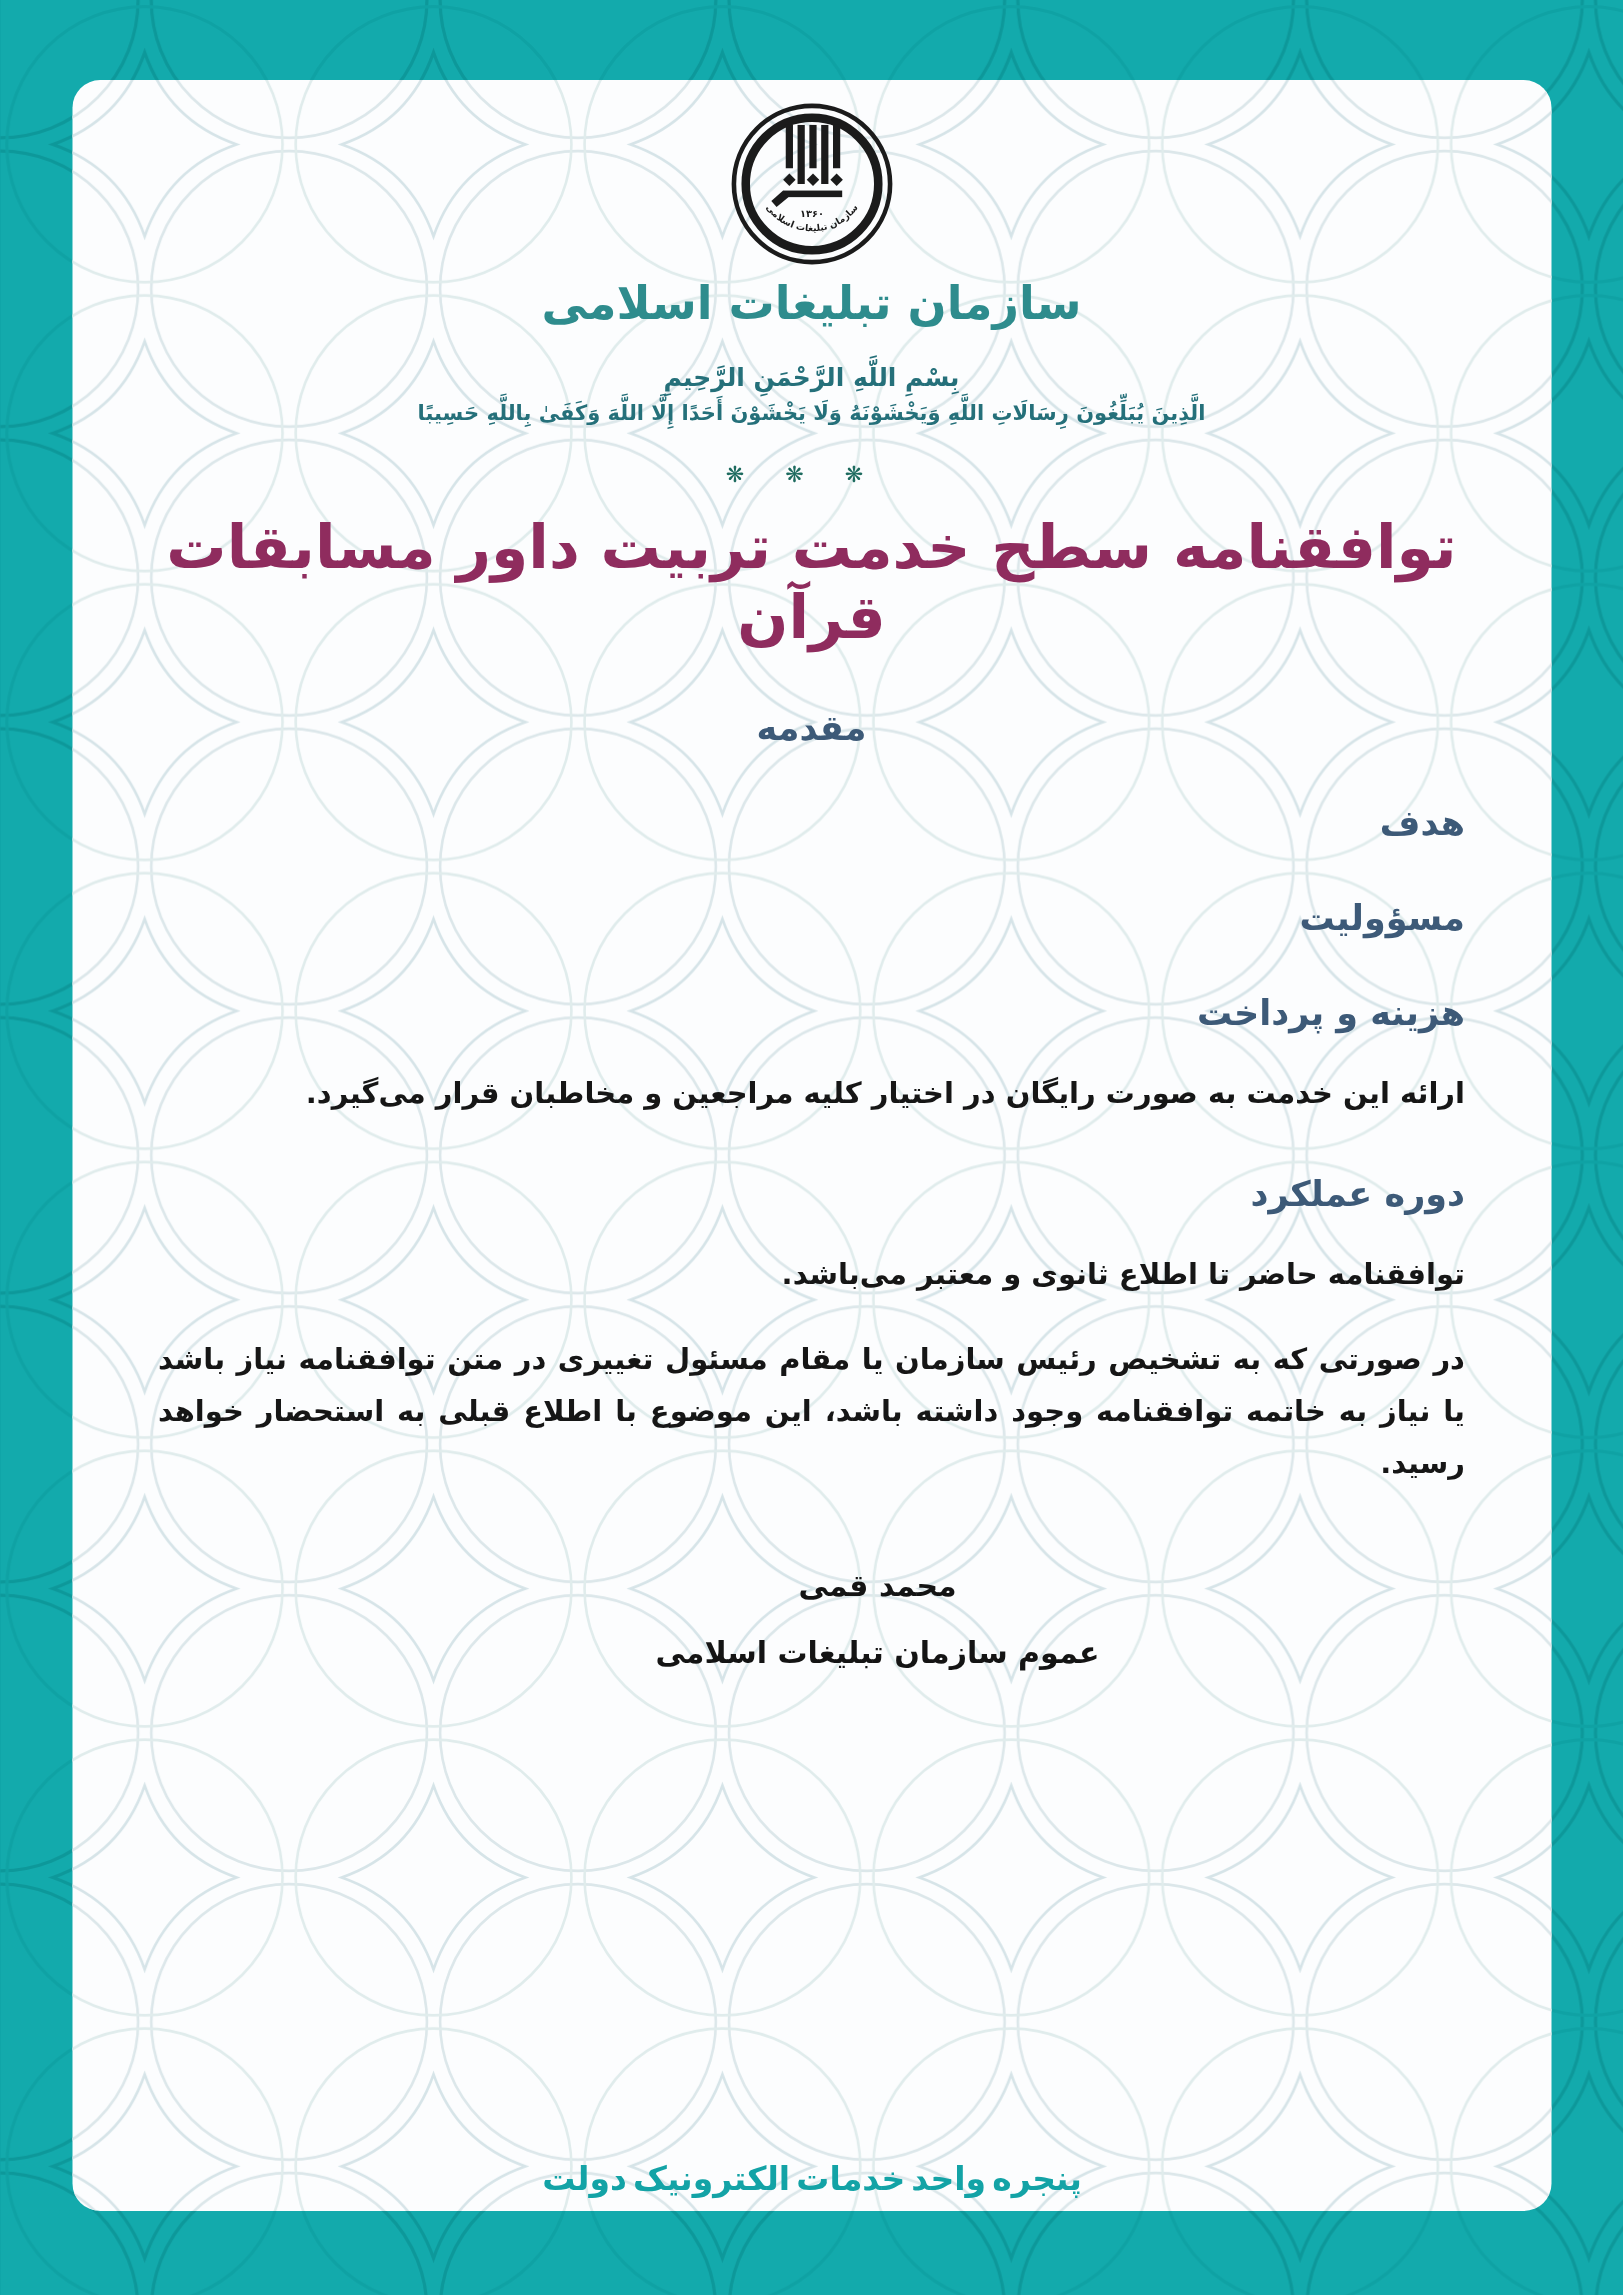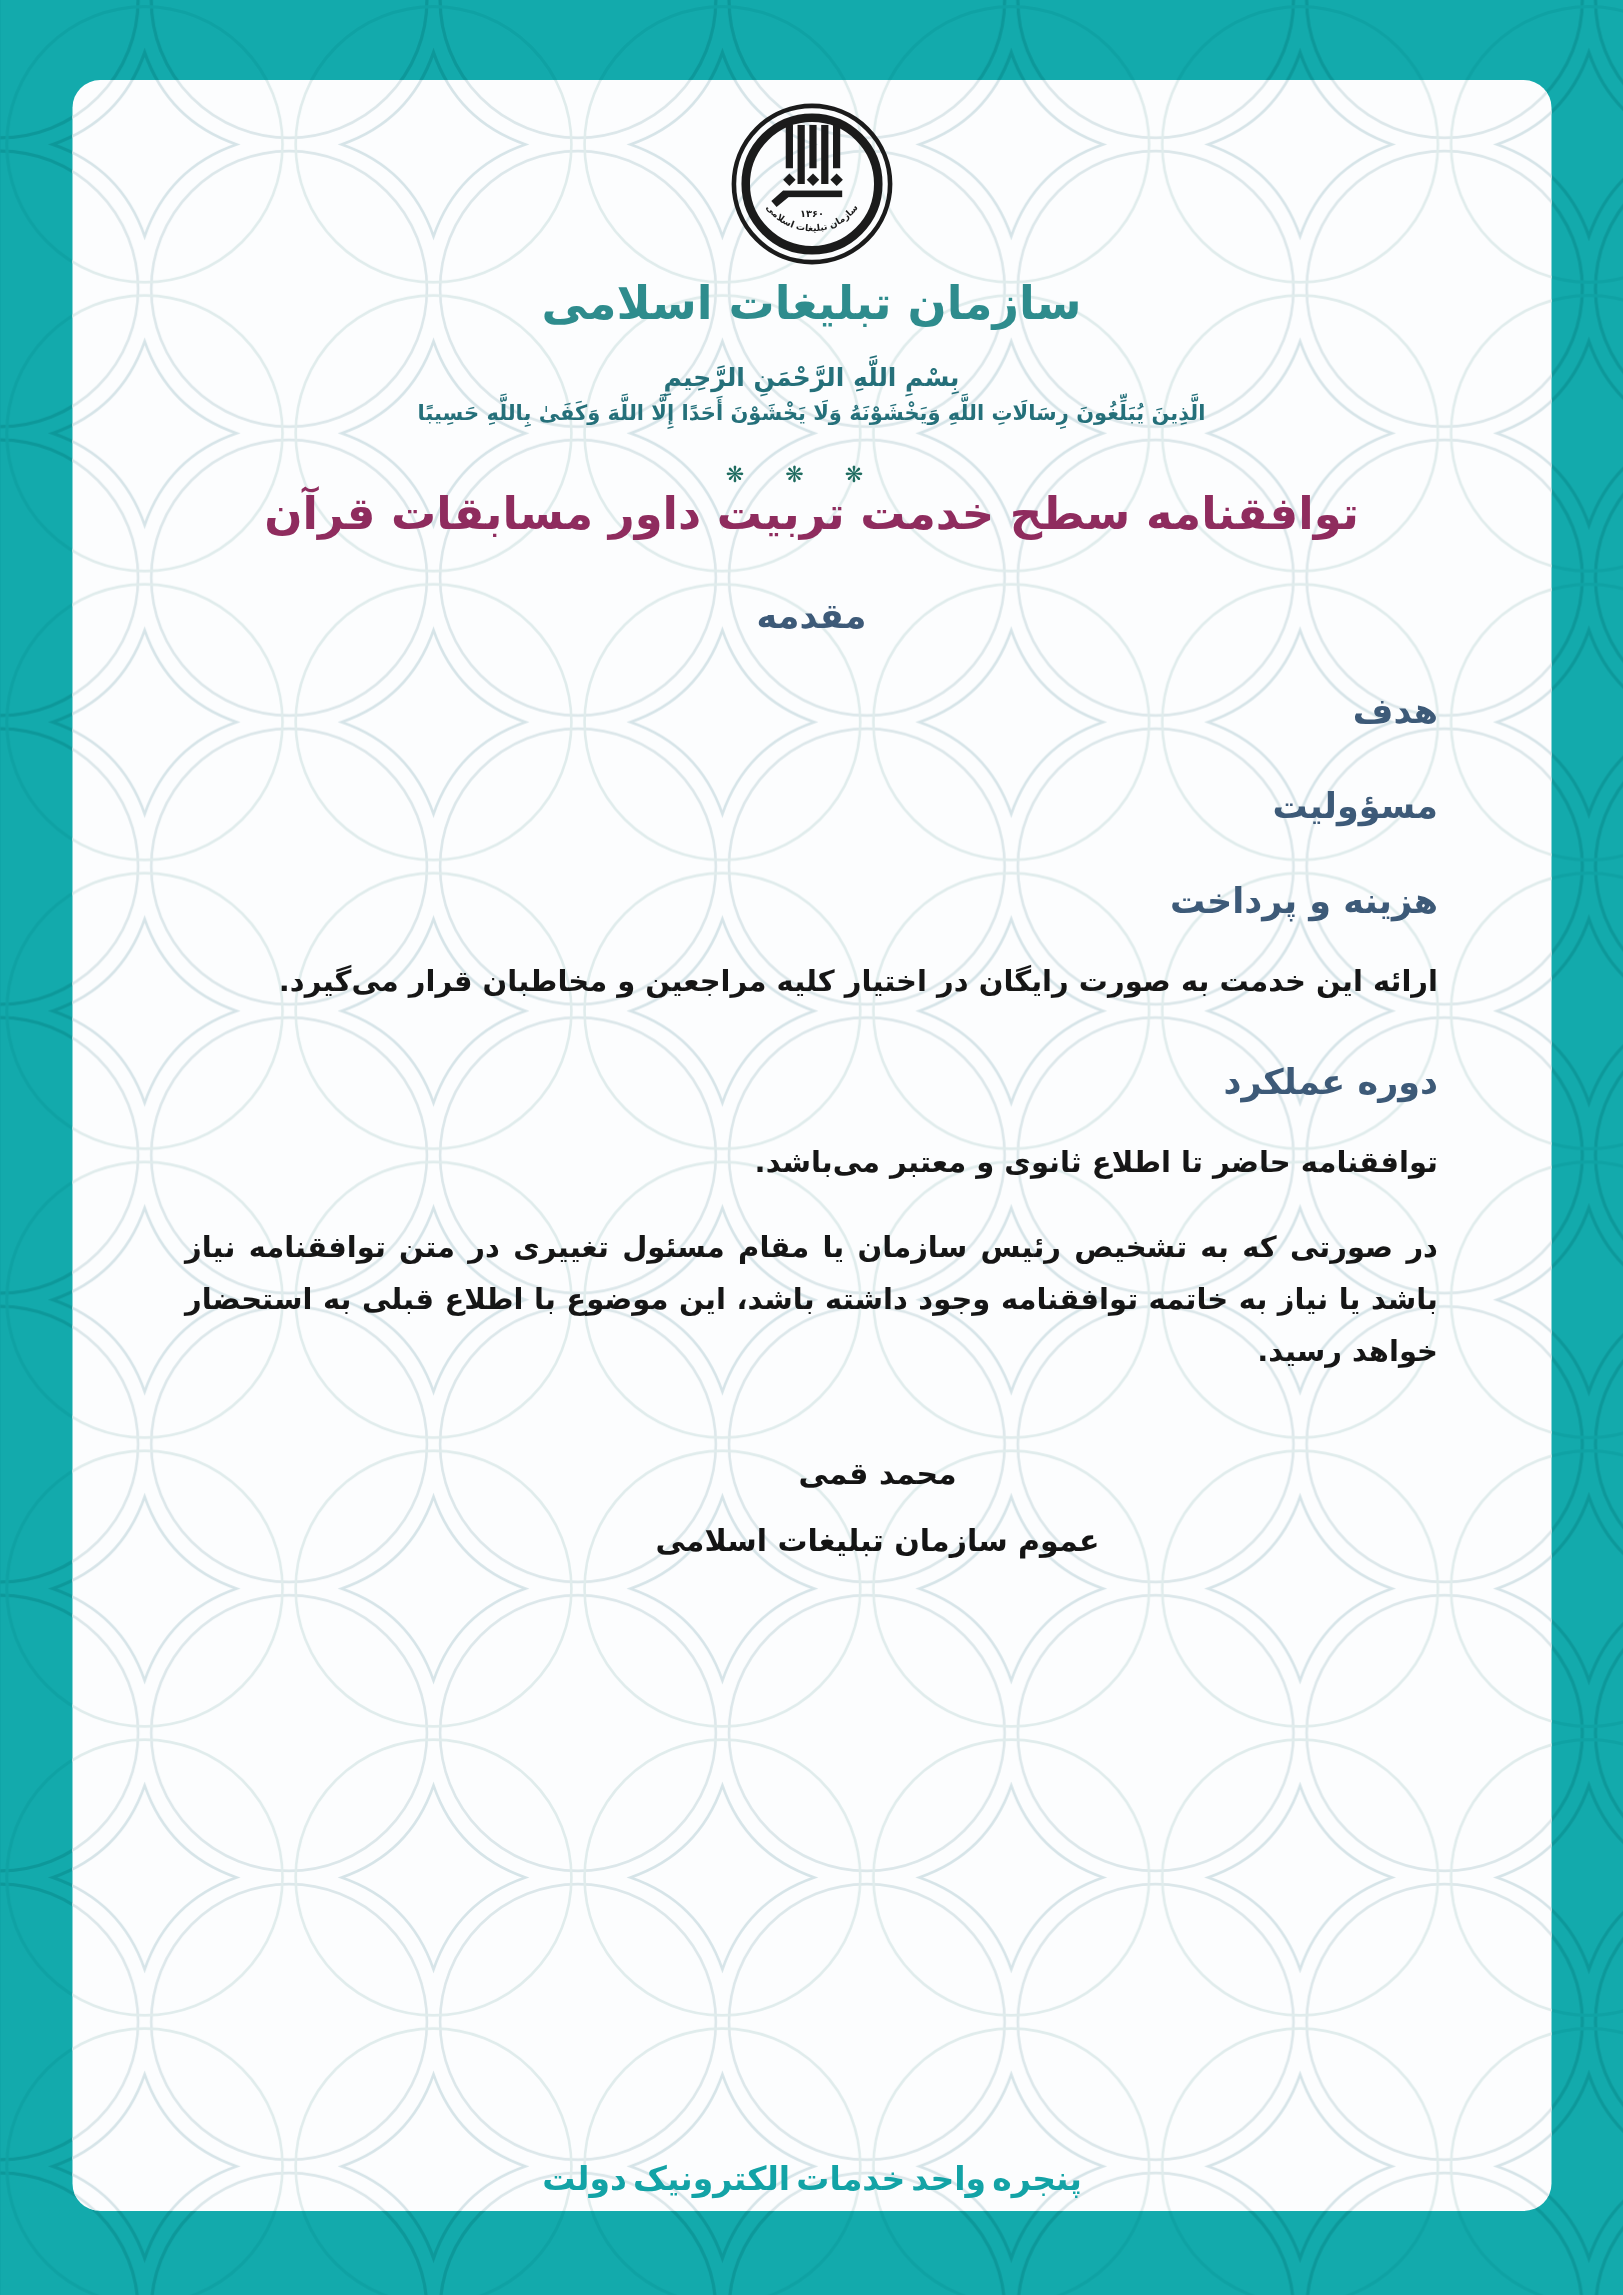--- a/index.html
+++ b/index.html
@@ -9,21 +9,21 @@
     height: 2295px;
     overflow: hidden;
     font-family: "DejaVu Sans", sans-serif;
   }
   .bg-svg { position: absolute; inset: 0; z-index: 0; }
   .content {
     position: absolute;
     left: 72px; top: 80px;
     width: 1479px; height: 2131px;
     box-sizing: border-box;
-    padding: 0 113px;
+    padding: 0 86px;
     z-index: 1;
     direction: rtl;
   }
   
   .emblem-wrap { width: 168px; margin: 19.7px auto 0; }
   .calligraphy {
     margin-top: 6.6px;
     text-align: center;
     font-size: 46px;
     font-weight: bold;
@@ -46,22 +46,23 @@
   }
   .separator {
     margin-top: 37px;
     text-align: center;
     font-size: 22px;
     color: #1d6b5f;
     letter-spacing: 17px;
     padding-right: 17px; 
   }
   .doc-title {
-    text-align: center;
-    font-size: 45px;
+    margin-top: 25px;
+    text-align: center;
+    font-size: 60px;
     font-weight: 900;
     color: #8f2c5e;
   }
   
   .section-heading {
     margin: 53px 0 0;
     text-align: right;
     font-size: 35px;
     font-weight: bold;
     color: #3d5a78;

